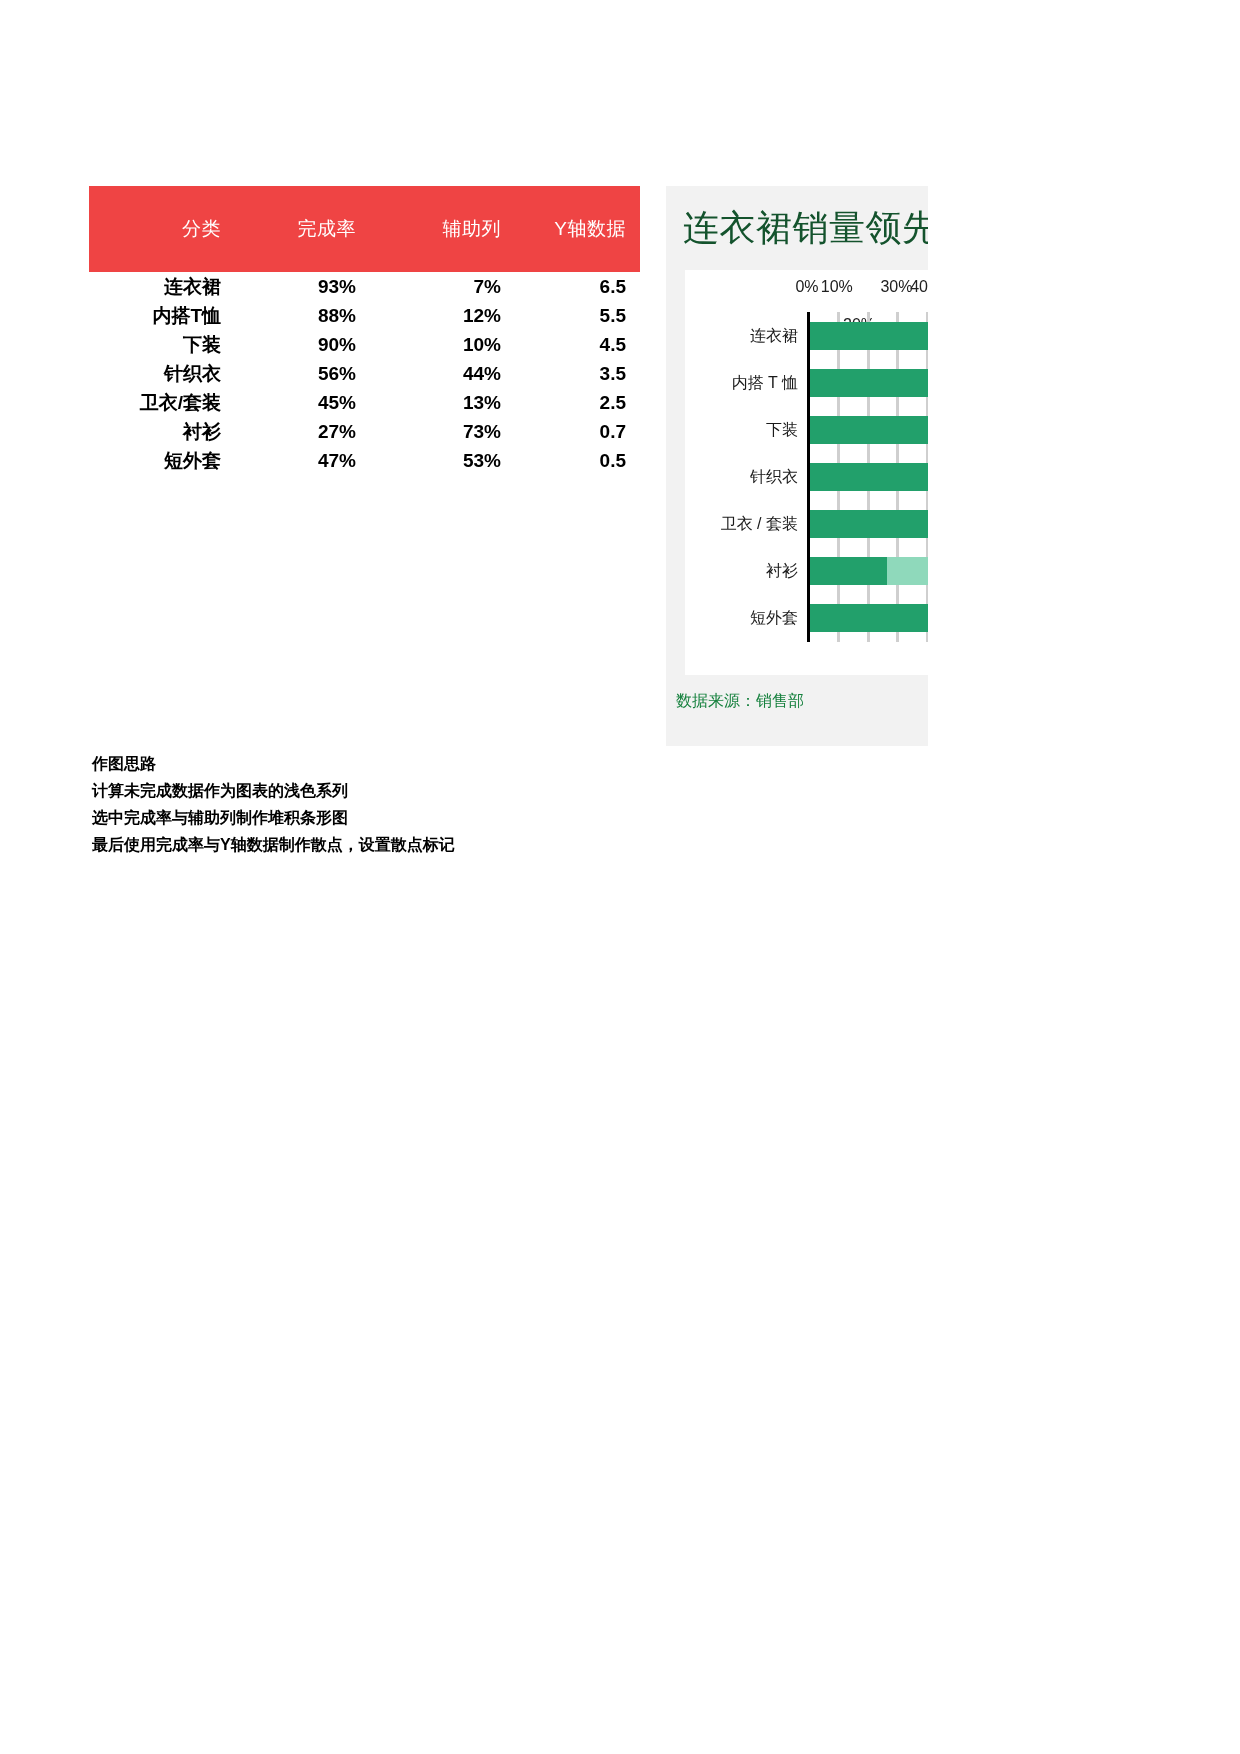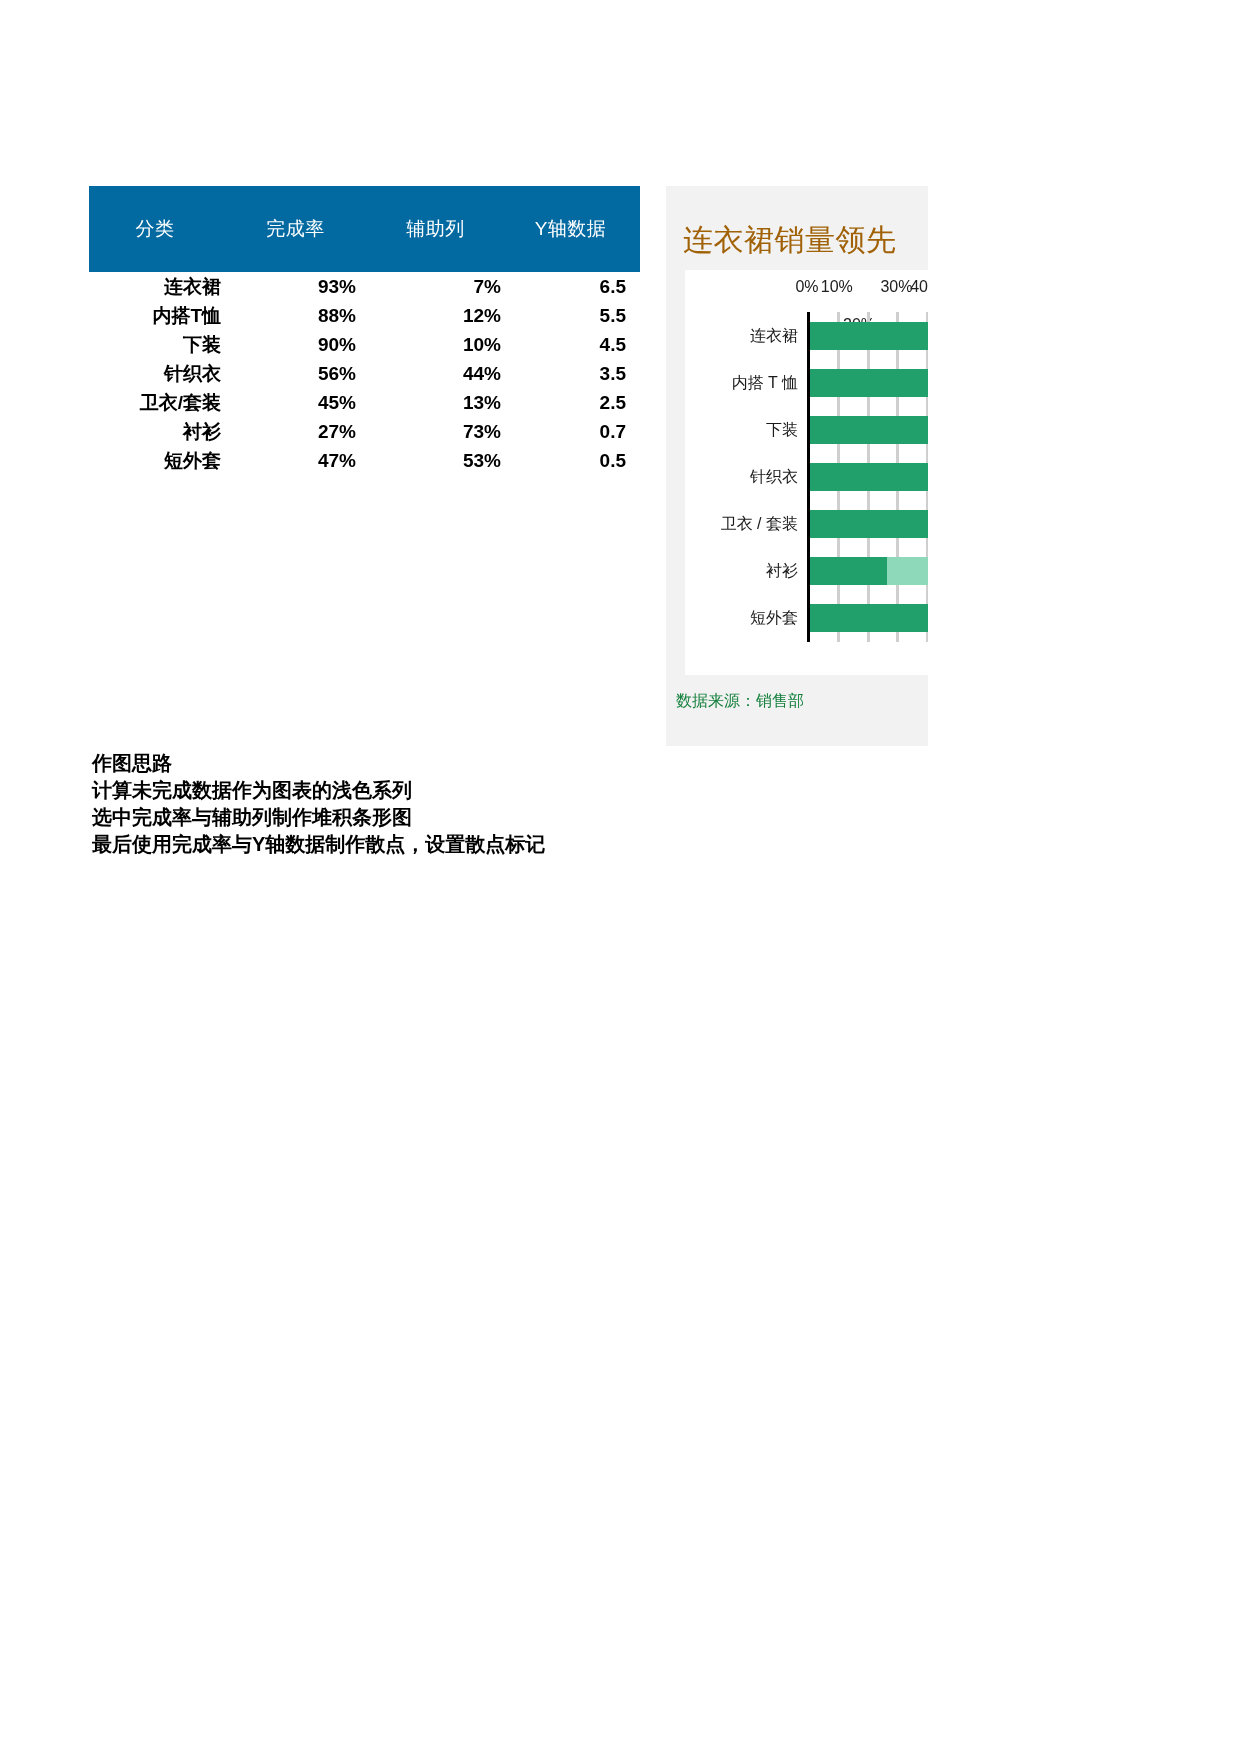--- a/index.html
+++ b/index.html
@@ -21,25 +21,25 @@
     position: absolute;
     left: 89px; top: 186px;
     width: 551px;
   }
   #data-table table {
     border-collapse: collapse;
     width: 551px;
     table-layout: fixed;
   }
   #data-table thead th {
-    background: #0369a1;
+    background: #ef4444;
     color: #ffffff;
     font-size: 19px;
     font-weight: 400;
-    text-align: center;
+    text-align: right;
     padding: 0 14px 0 0;
     height: 86px;
     vertical-align: middle;
     letter-spacing: 0.5px;
   }
   #data-table tbody td {
     background: #ffffff;
     color: #000000;
     font-size: 19px;
     font-weight: bold;
@@ -54,42 +54,42 @@
   .col-aux  { width: 145px; }
   .col-y    { width: 125px; }
 
   
   #notes {
     position: absolute;
     left: 92px; top: 750px;
     width: 620px;
   }
   #notes div {
-    font-size: 20px;
+    font-size: 16px;
     font-weight: bold;
     color: #000000;
     line-height: 27px;
     white-space: nowrap;
   }
 
   
   #chart-panel {
     position: absolute;
     left: 666px; top: 186px;
     width: 262px;      
     height: 560px;
     background: #f2f2f2;
     overflow: hidden;
   }
   #chart-title {
     position: absolute;
-    left: 17px; top: 34px;
-    font-size: 30px;
+    left: 17px; top: 18px;
+    font-size: 36px;
     font-weight: 400;
-    color: #a16207;
+    color: #14532d;
     white-space: nowrap;
     letter-spacing: 0.5px;
   }
   #plot-card {
     position: absolute;
     left: 19px; top: 84px;
     width: 420px;        
     height: 405px;
     background: #ffffff;
   }

